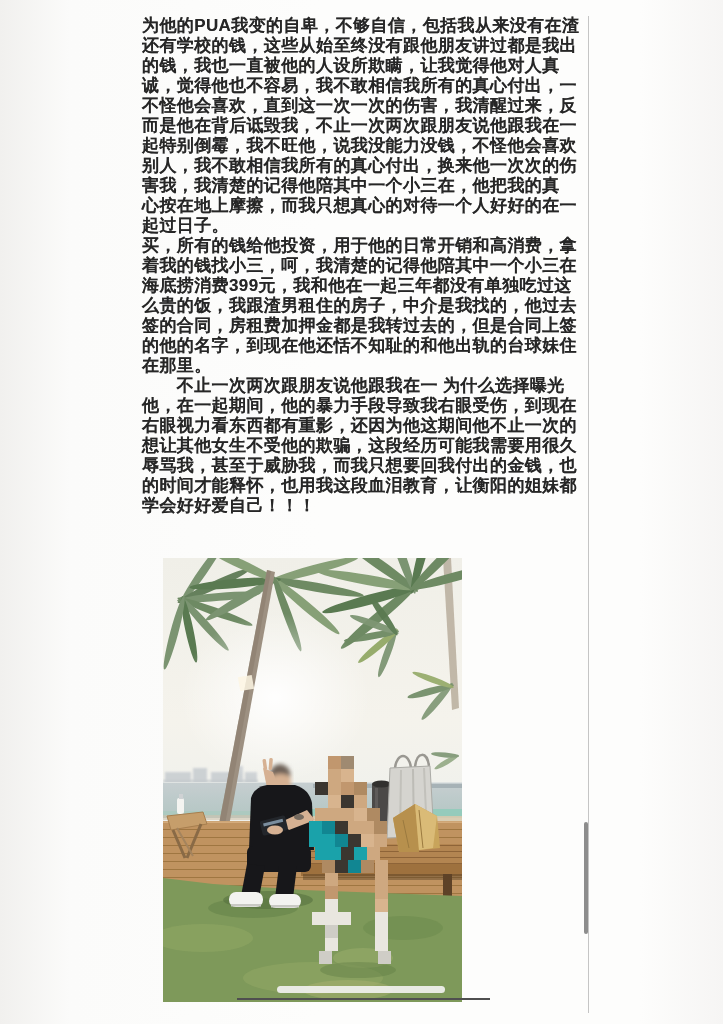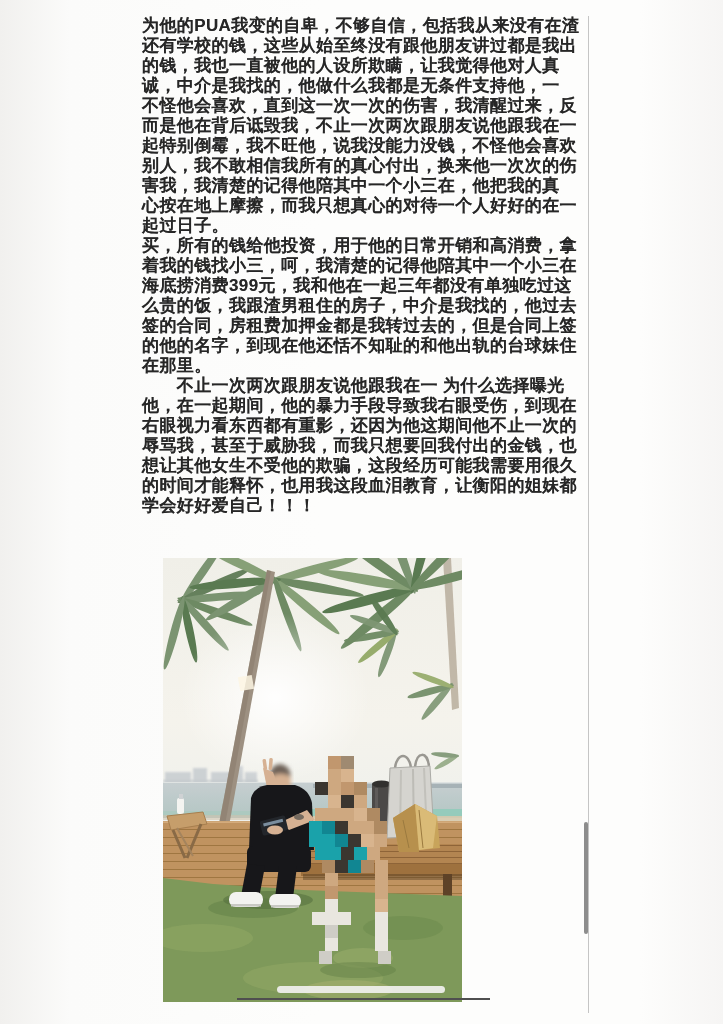--- a/index.html
+++ b/index.html
@@ -44,40 +44,40 @@
 </style>
 </head>
 <body>
 
 <div class="page">
 
   <div class="post-text">
       <div class="text-line">为他的PUA我变的自卑，不够自信，包括我从来没有在渣</div>
       <div class="text-line">还有学校的钱，这些从始至终没有跟他朋友讲过都是我出</div>
       <div class="text-line">的钱，我也一直被他的人设所欺瞒，让我觉得他对人真</div>
-      <div class="text-line">诚，中介是我找的，他做什么我都是无条件支持他，一</div>
+      <div class="text-line">诚，觉得他也不容易，我不敢相信我所有的真心付出，一</div>
       <div class="text-line">不怪他会喜欢，直到这一次一次的伤害，我清醒过来，反</div>
       <div class="text-line">而是他在背后诋毁我，不止一次两次跟朋友说他跟我在一</div>
       <div class="text-line">起特别倒霉，我不旺他，说我没能力没钱，不怪他会喜欢</div>
       <div class="text-line">别人，我不敢相信我所有的真心付出，换来他一次次的伤</div>
       <div class="text-line">害我，我清楚的记得他陪其中一个小三在，他把我的真</div>
       <div class="text-line">心按在地上摩擦，而我只想真心的对待一个人好好的在一</div>
       <div class="text-line">起过日子。</div>
       <div class="text-line">买，所有的钱给他投资，用于他的日常开销和高消费，拿</div>
       <div class="text-line">着我的钱找小三，呵，我清楚的记得他陪其中一个小三在</div>
       <div class="text-line">海底捞消费399元，我和他在一起三年都没有单独吃过这</div>
       <div class="text-line">么贵的饭，我跟渣男租住的房子，中介是我找的，他过去</div>
       <div class="text-line">签的合同，房租费加押金都是我转过去的，但是合同上签</div>
       <div class="text-line">的他的名字，到现在他还恬不知耻的和他出轨的台球妹住</div>
       <div class="text-line">在那里。</div>
       <div class="text-line">　　不止一次两次跟朋友说他跟我在一 为什么选择曝光</div>
       <div class="text-line">他，在一起期间，他的暴力手段导致我右眼受伤，到现在</div>
       <div class="text-line">右眼视力看东西都有重影，还因为他这期间他不止一次的</div>
+      <div class="text-line">想让其他女生不受他的欺骗，这段经历可能我需要用很久</div>
       <div class="text-line">辱骂我，甚至于威胁我，而我只想要回我付出的金钱，也</div>
-      <div class="text-line">想让其他女生不受他的欺骗，这段经历可能我需要用很久</div>
       <div class="text-line">的时间才能释怀，也用我这段血泪教育，让衡阳的姐妹都</div>
       <div class="text-line">学会好好爱自己！！！</div>
     </div>
 
   <div class="photo-wrap">
     <svg width="299" height="444" viewBox="0 0 299 444" xmlns="http://www.w3.org/2000/svg">
       <defs>
         <linearGradient id="sky" x1="0" y1="0" x2="0" y2="1">
           <stop offset="0" stop-color="#f0efe8"></stop>
             <stop offset=".6" stop-color="#f5f3ec"></stop>

